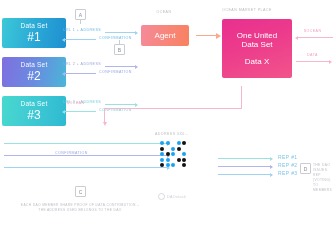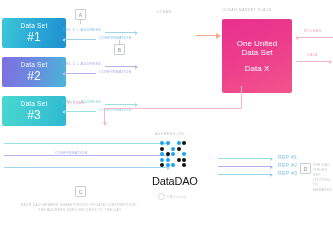--- a/index.html
+++ b/index.html
@@ -17,21 +17,21 @@
   .ds1{background:linear-gradient(100deg,#3bc8d8 0%,#2aa7d6 55%,#1e8fd0 100%);}
   .ds2{background:linear-gradient(100deg,#7f6fe0 0%,#6a8be0 50%,#49b6d8 100%);}
   .ds3{background:linear-gradient(100deg,#49d8cf 0%,#3ec9d3 50%,#2fb9d2 100%);}
 
   
   .agent{width:48px;height:21px;border-radius:2px;
          background:linear-gradient(100deg,#f58a9a 0%,#f9815f 100%);
          color:#fff;font-size:8px;display:flex;align-items:center;justify-content:center;}
 
   
-  .market{width:70px;height:74px;border-radius:2px;
+  .market{width:70px;height:59px;border-radius:2px;
           background:linear-gradient(160deg,#e8308f 0%,#ec3a8c 40%,#f2548b 100%);
           color:#ffffff;display:flex;flex-direction:column;
           align-items:center;justify-content:center;text-align:center;line-height:1.15;}
   .market .m1{font-size:8px;}
   .market .m2{font-size:8px;margin-top:7px;}
 
   
   .cap{font-size:3.6px;letter-spacing:.45px;color:#b9bcc2;
        text-transform:uppercase;white-space:nowrap;}
   .cap-center{text-align:center;}
@@ -125,20 +125,23 @@
 
   <div class="abs lbl lbl-teal" style="left:63px;top:100px;">URL 3 + ADDRESS</div>
   <div class="abs ln ln-teal" style="left:105px;top:104px;width:32px;"></div>
   <div class="abs" style="left:135px;top:102.5px;width:0;height:0;border-left:3px solid #9be0e2;border-top:2px solid transparent;border-bottom:2px solid transparent;"></div>
 
   <div class="abs ln ln-teal" style="left:64px;top:111px;width:32px;"></div>
   <div class="abs" style="left:62px;top:109.5px;width:0;height:0;border-right:3px solid #9be0e2;border-top:2px solid transparent;border-bottom:2px solid transparent;"></div>
   <div class="abs lbl lbl-teal" style="left:99px;top:108px;">CONFIRMATION</div>
 
   <div class="abs cap cap-center" style="left:139px;top:10px;width:50px;">OCEAN</div>
+  <div class="abs agent" style="left:141px;top:25px;">
+    <span>Agent</span>
+  </div>
 
   <div class="abs ln ln-orange" style="left:196px;top:35px;width:22px;"></div>
   <div class="abs" style="left:216px;top:32.5px;width:0;height:0;border-left:5px solid #f9a98c;border-top:3px solid transparent;border-bottom:3px solid transparent;"></div>
 
   <div class="abs cap cap-center" style="left:197px;top:8px;width:100px;">OCEAN MARKET PLACE</div>
   <div class="abs market" style="left:222px;top:19px;">
     <span class="m1">One United</span>
     <span class="m1">Data Set</span>
     <span class="m2">Data X</span>
   </div>
@@ -199,21 +202,20 @@
         <i class="dao-0"></i>
         <i class="dao-k"></i>
         <i class="dao-k"></i>
       <i class="dao-k"></i>
         <i class="dao-b"></i>
         <i class="dao-b"></i>
         <i class="dao-0"></i>
         <i class="dao-k"></i>
     </div>
   </div>
-  <div class="abs daoname" style="left:152px;top:172px;">DataDAO</div>
   <div class="abs daosub" style="left:158px;top:190px;">
     <span class="ring"></span>
     <span>DAOstack</span>
   </div>
 
   <div class="abs ln ln-teal" style="left:218px;top:158px;width:54px;"></div>
   <div class="abs" style="left:270px;top:156.5px;width:0;height:0;border-left:3px solid #9be0e2;border-top:2px solid transparent;border-bottom:2px solid transparent;"></div>
   <div class="abs reptag" style="left:278px;top:154px;">REP #1</div>
 
   <div class="abs ln ln-vio" style="left:218px;top:166px;width:54px;"></div>

